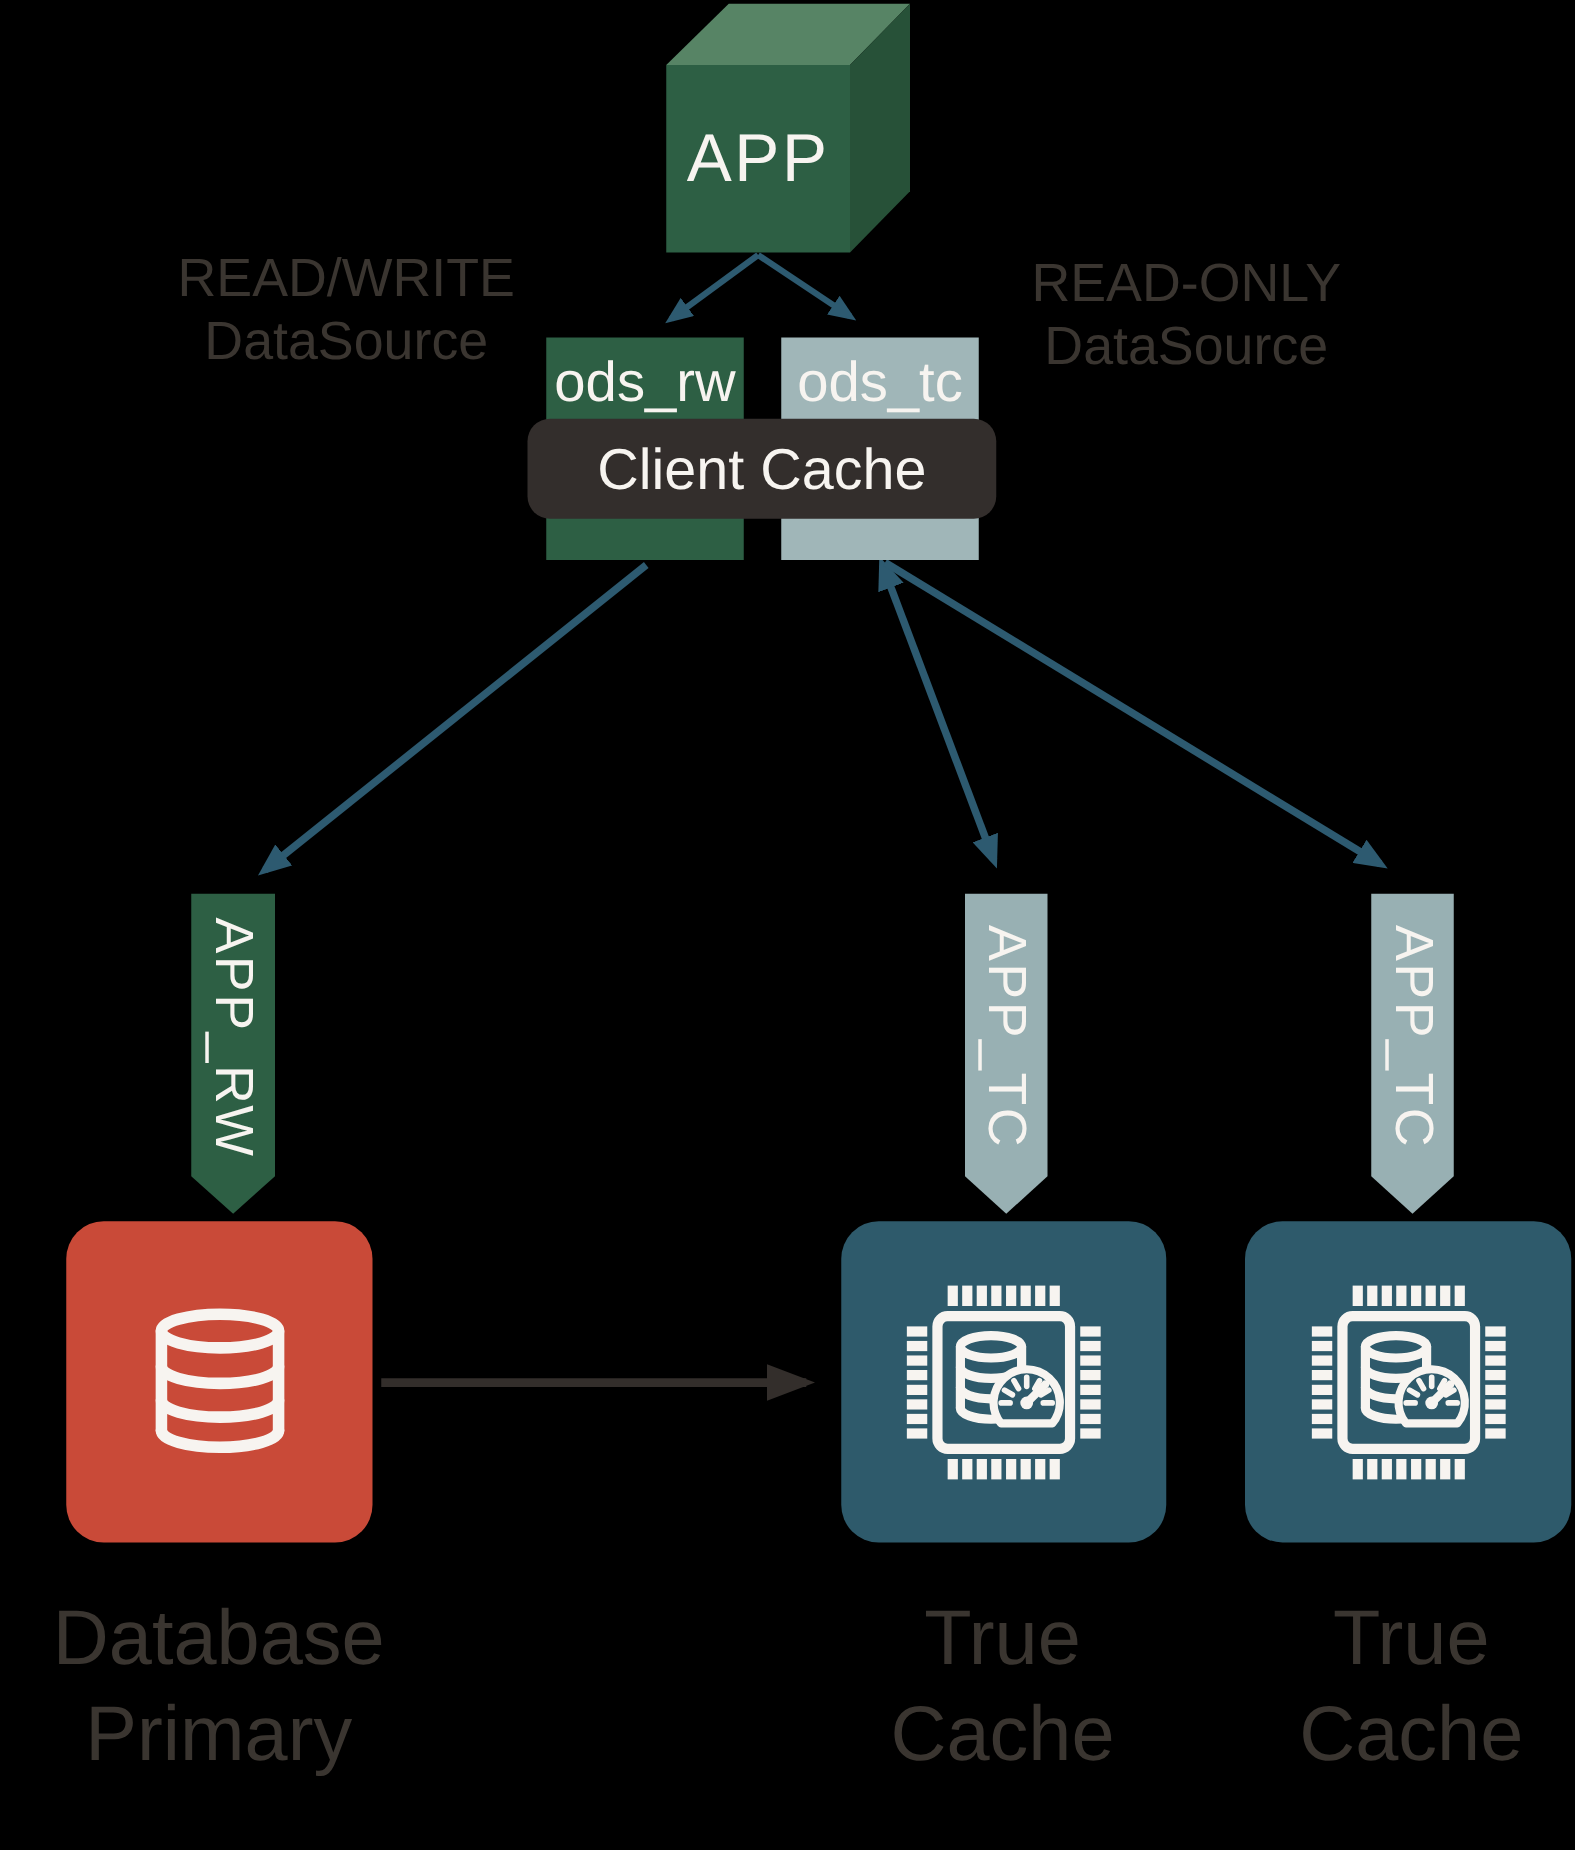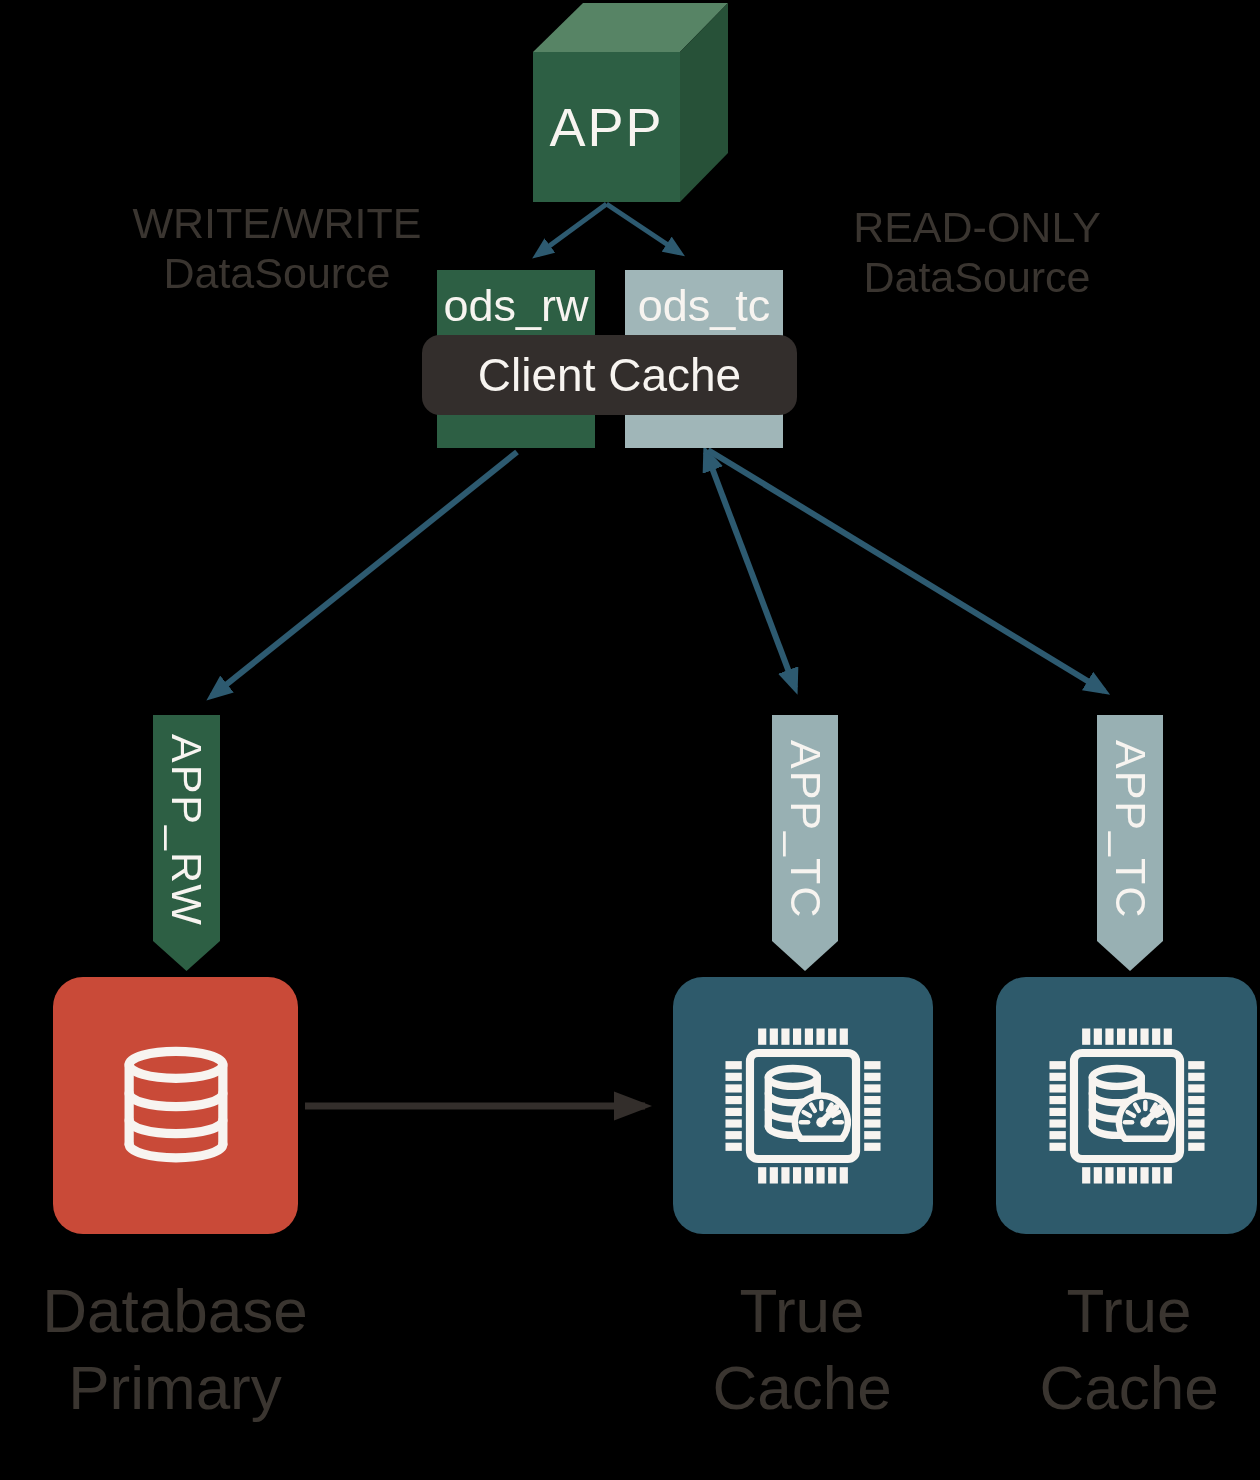--- a/index.html
+++ b/index.html
@@ -20,21 +20,21 @@
     left: 533px; top: 52px; width: 147px; height: 150px;
     display: flex; align-items: center; justify-content: center;
     color: #f7f4f0; font-size: 54px; letter-spacing: 2px;
   }
   .ds-note {
     width: 300px; text-align: center;
     color: #3a3530; font-size: 43px; line-height: 50px; font-weight: 500;
   }
   .ds-note span { display: block; }
   .ds-left  { left: 127px; top: 198px; }
-  .ds-right { left: 827px; top: 202px; }
+  .ds-right { left: 799px; top: 202px; }
 
   .ods-box {
     width: 158px; height: 178px; top: 270px;
     text-align: center; z-index: 1;
   }
   .ods-box .ods-label {
     display: block; padding-top: 10px;
     color: #f7f4f0; font-size: 45px; font-weight: 500;
   }
   .ods-rw { left: 437px; background: #2d5f44; }
@@ -186,21 +186,21 @@
       <path d="M517,452 L212,696" stroke-width="6" marker-end="url(#ah-teal)"></path>
       <path d="M706,452 L795,688" stroke-width="6" marker-start="url(#ah-teal-rev)" marker-end="url(#ah-teal)"></path>
       <path d="M708,450 L1104,691" stroke-width="6" marker-end="url(#ah-teal)"></path>
     </g>
     <path d="M305,1106 L645,1106" fill="none" stroke="#332e2b" stroke-width="7" marker-end="url(#ah-dark)"></path>
   </svg>
 
   <div class="abs app-label">APP</div>
 
   <div class="abs ds-note ds-left">
-    <span>WRITE/WRITE</span>
+    <span>READ/WRITE</span>
     <span>DataSource</span>
   </div>
   <div class="abs ds-note ds-right">
     <span>READ-ONLY</span>
     <span>DataSource</span>
   </div>
 
   <div class="abs ods-box ods-rw">
     <span class="ods-label">ods_rw</span>
   </div>

